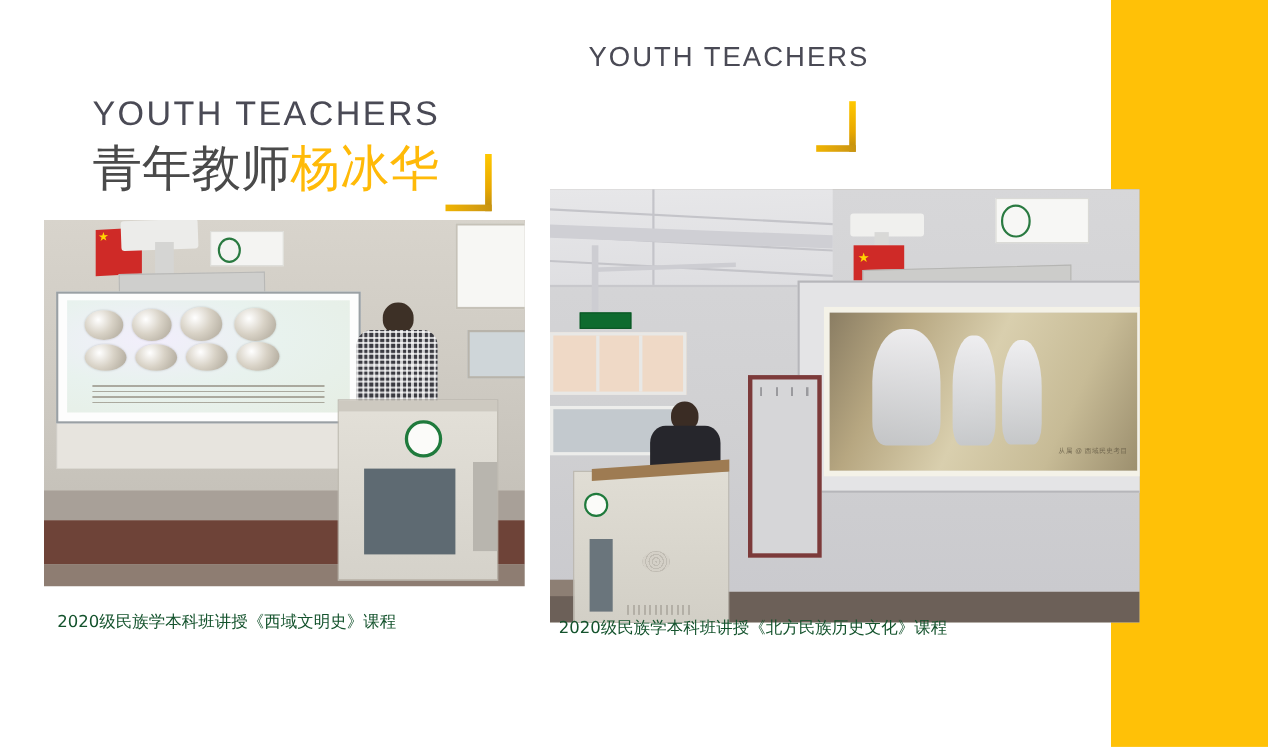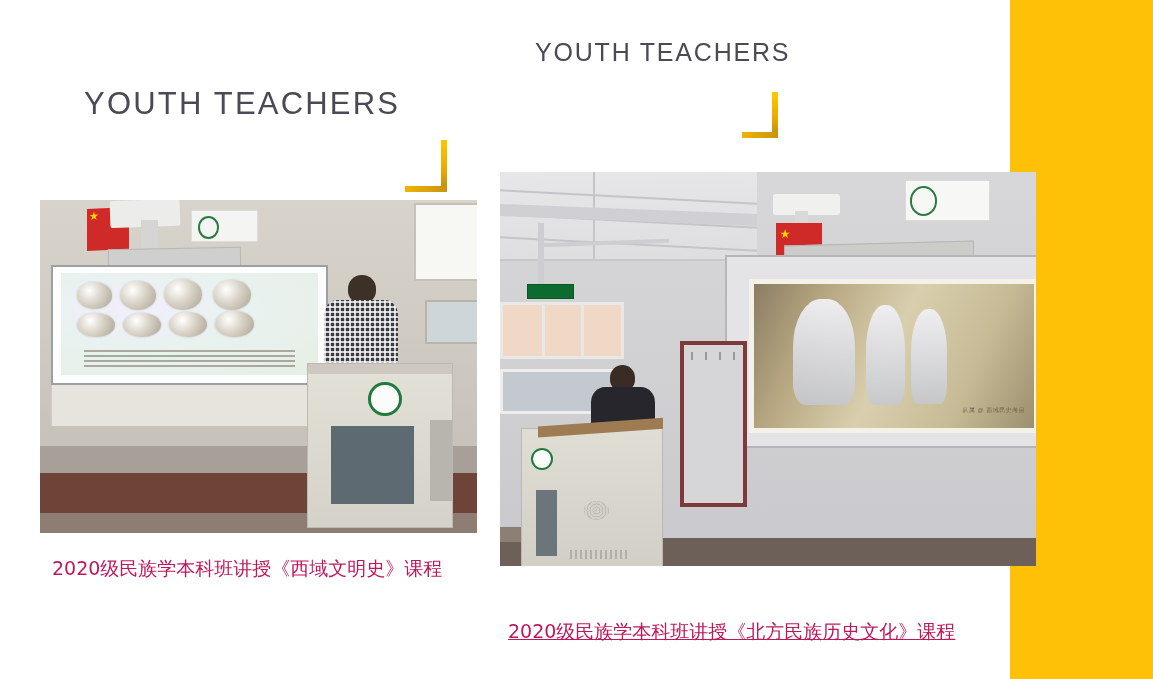--- a/index.html
+++ b/index.html
@@ -90,22 +90,22 @@
   .photo {
     position: absolute;
     overflow: hidden;
     background: #b9b2a8;
   }
   .photo .scene { position: absolute; inset: 0; }
 
   
   .caption {
     position: absolute;
-    color: #be185d;
-    font-size: 19px;
+    color: #14532d;
+    font-size: 15px;
     line-height: 1.45;
     font-family: "DejaVu Sans", "Liberation Sans", sans-serif;
   }
 
   
   .p1-wall      { position:absolute; left:0; top:0; width:100%; height:74%; background:linear-gradient(180deg,#d8d4cc 0%,#cfcbc3 55%,#c6c2ba 100%); }
   .p1-wall2     { position:absolute; left:0; top:74%; width:100%; height:8%;  background:#a8a098; }
   .p1-dado      { position:absolute; left:0; top:82%; width:100%; height:12%; background:#6e4338; }
   .p1-floor     { position:absolute; left:0; top:94%; width:100%; height:6%;  background:#8e7d72; }
   .p1-flag      { position:absolute; left:10.8%; top:2.5%; width:9.5%; height:12.5%; background:#cf2a27; transform:skewY(-3deg); }
@@ -186,20 +186,23 @@
 </style>
 </head>
 <body>
 
 <div class="slide">
 
   <div class="accent-band"></div>
 
   <div class="heading-block" style="left:84px; top:86px;">
     <div class="heading-en">YOUTH  TEACHERS</div>
+    <div class="heading-cn">
+      <span>青年教师</span><span class="name">杨冰华</span>
+    </div>
   </div>
   <div class="corner-bracket" style="left:405px; top:140px;">
     <div class="vbar"></div>
     <div class="hbar"></div>
   </div>
 
   <div class="photo" style="left:40px; top:200px; width:437px; height:333px;">
     <div class="scene">
       <div class="p1-wall"></div>
       <div class="p1-wall2"></div>
@@ -310,15 +313,15 @@
       <div class="p2-lect">
         <div class="p2-lecttop"></div>
         <div class="p2-lectlogo"></div>
         <div class="p2-lectpan"></div>
         <div class="p2-lectspk"></div>
         <div class="p2-lectvent"></div>
       </div>
     </div>
   </div>
 
-  <div class="caption" style="left:508px; top:618px; width:552px;text-decoration:underline;">2020级民族学本科班讲授《北方民族历史文化》课程</div>
+  <div class="caption" style="left:508px; top:560px; width:552px;">2020级民族学本科班讲授《北方民族历史文化》课程</div>
 
 </div>
 
 </body></html>

